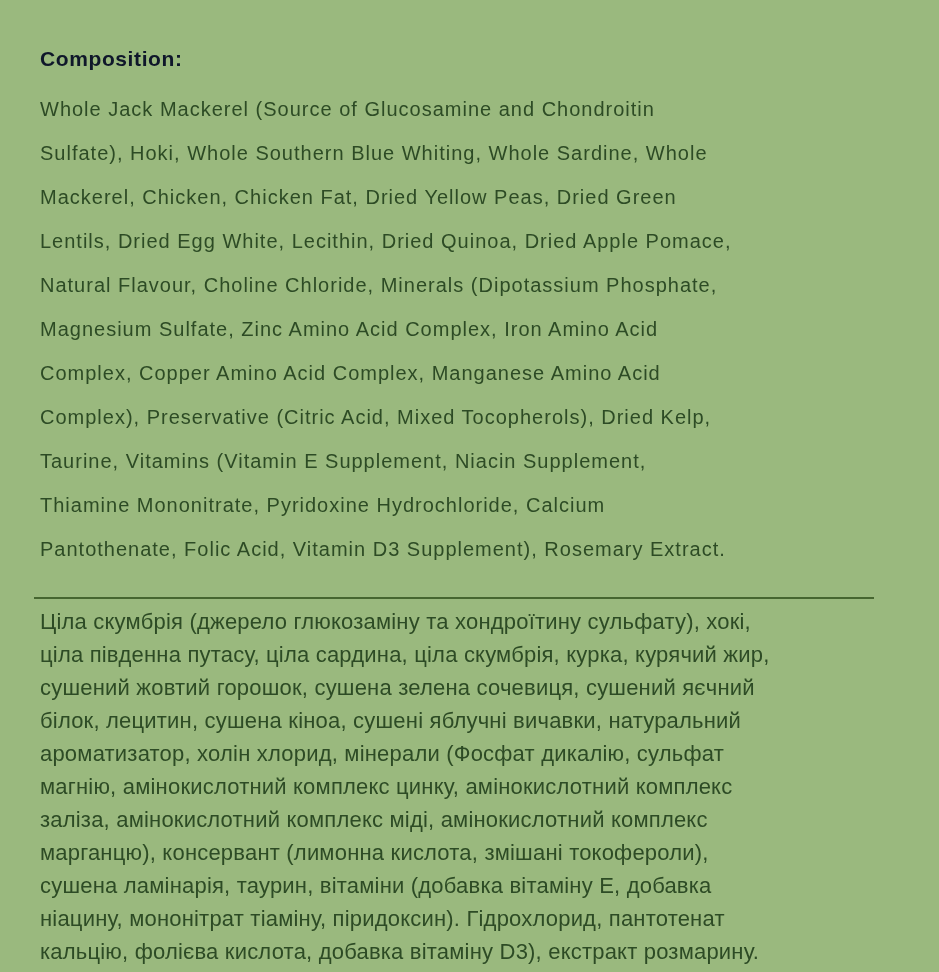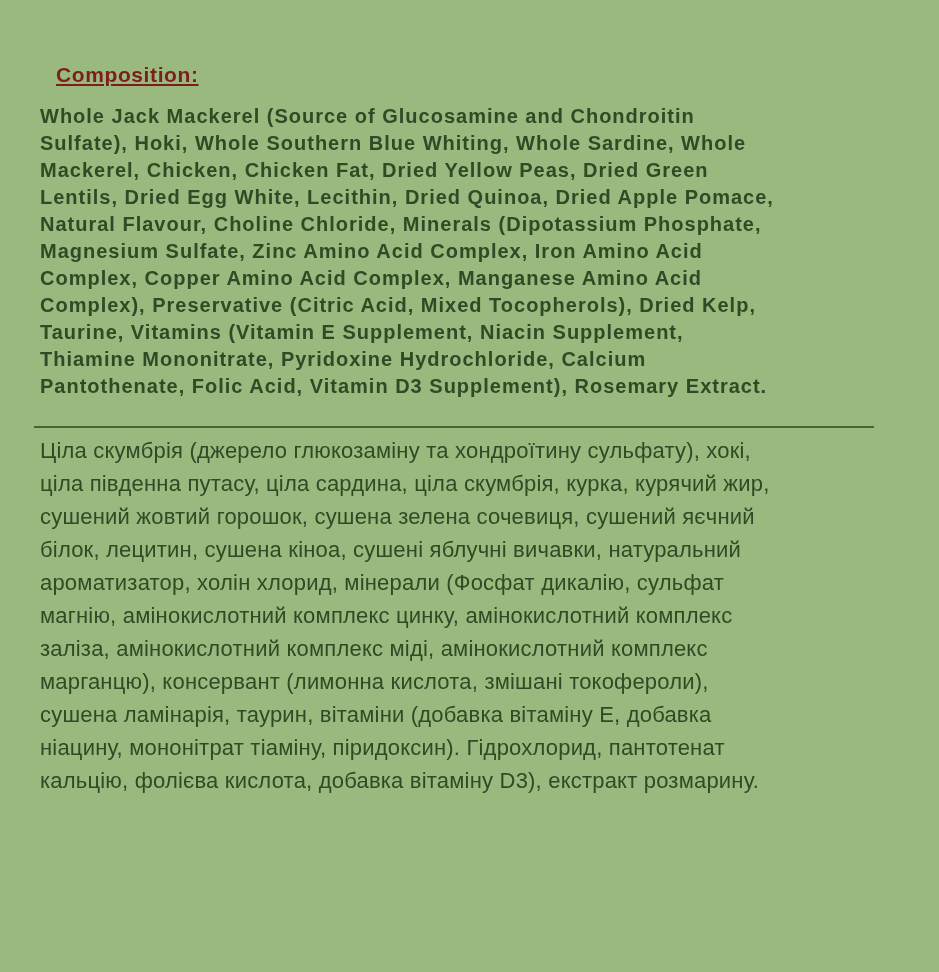--- a/index.html
+++ b/index.html
@@ -14,44 +14,42 @@
     font-family: "Liberation Sans", sans-serif;
     overflow: hidden;
   }
   .label-page {
     box-sizing: border-box;
     width: 939px;
     height: 972px;
     padding: 46px 64px 0 40px;
   }
   .section-heading {
-    margin: 16px;
+    margin: 0;
     font-size: 21px;
     font-weight: bold;
     letter-spacing: 0.6px;
     line-height: 25px;
-    color: #7f1d1d;
-    text-decoration: underline;
+    color: #0f172a;
   }
   .section-heading.uk {
     margin-top: 44px;
     font-size: 23px;
     line-height: 27px;
     letter-spacing: 0.3px;
   }
   .body-text {
     white-space: pre-line;
     margin: 16px 0 0 0;
     color: #2d4b25;
   }
   .body-text.en {
     font-size: 20px;
-    line-height: 27px;
+    line-height: 44px;
     letter-spacing: 1px;
-    font-weight: bold;
   }
   .body-text.uk {
     margin-top: 6px;
     font-size: 22px;
     line-height: 33px;
     letter-spacing: 0.2px;
   }
   .section-divider {
     border: none;
     border-top: 2px solid #466630;

